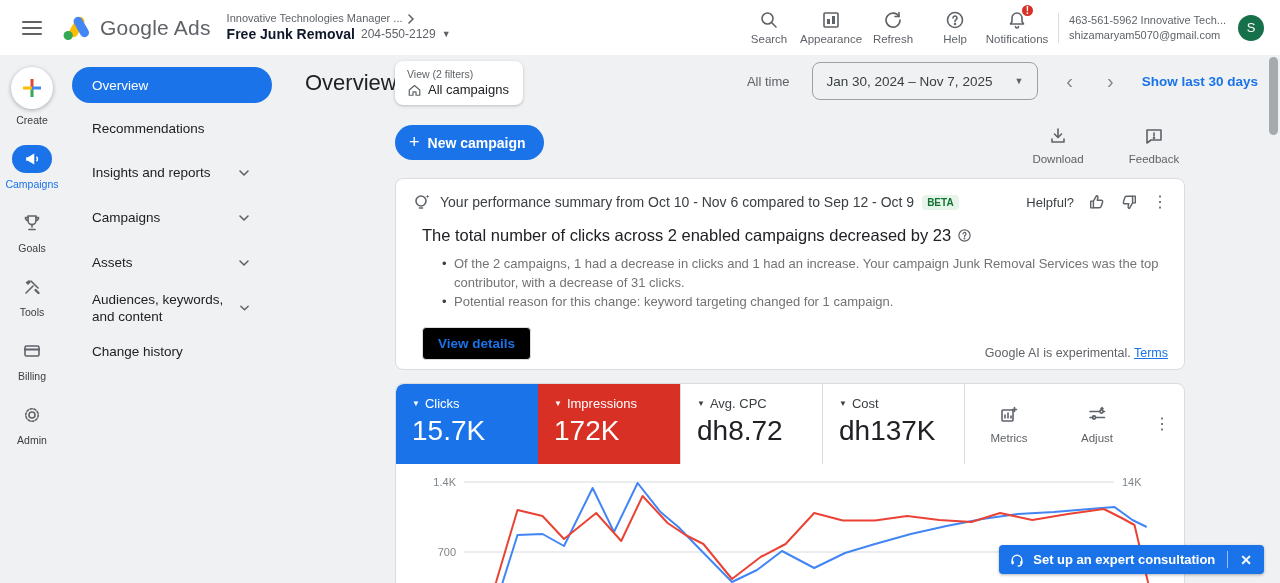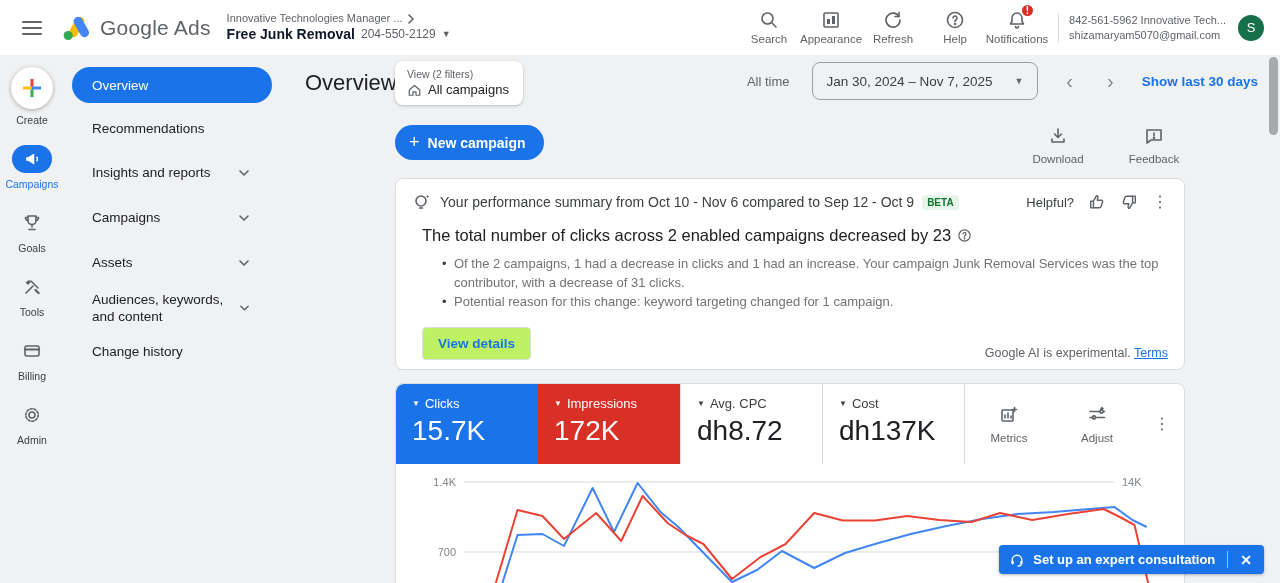--- a/index.html
+++ b/index.html
@@ -68,21 +68,21 @@
   .sum-title { font-size:14px; color:#3c4043; margin-left:8px; }
   .beta-chip { background:#e6f4ea; color:#137333; font-size:10px; font-weight:700; border-radius:4px; padding:2px 5px; margin-left:8px; }
   .sum-head-right { margin-left:auto; display:flex; align-items:center; gap:14px; }
   .helpful-lbl { font-size:13px; color:#3c4043; }
   .dots { color:#5f6368; font-size:16px; letter-spacing:0; cursor:pointer; line-height:10px; }
   .sum-headline { font-size:16.5px; color:#202124; margin:14px 0 10px 10px; display:flex; align-items:center; gap:6px; }
   .sum-bullets { margin-left:30px; font-size:13px; color:#737373; line-height:1.45; }
   .sum-bullets li { list-style:none; position:relative; padding-left:12px; }
   .sum-bullets li::before { content:"•"; position:absolute; left:0; color:#3c4043; }
   .sum-footer { display:flex; align-items:flex-end; justify-content:space-between; margin-top:15px; }
-  .view-details { height:33px; background:#bef264; border:1px solid #dadce0; border-radius:4px; color:#1a73e8; font-size:13.5px; font-weight:700; padding:0 15px; cursor:pointer; margin-left:10px; font-family:inherit; }
+  .view-details { height:33px; background:#000000; border:1px solid #dadce0; border-radius:4px; color:#1a73e8; font-size:13.5px; font-weight:700; padding:0 15px; cursor:pointer; margin-left:10px; font-family:inherit; }
   .disclaimer { font-size:12.5px; color:#5f6368; }
   .disclaimer a { color:#1a73e8; cursor:pointer; }
 
   
   .metrics-card { position:absolute; top:383px; left:395px; width:790px; height:320px; overflow:hidden; padding:0; }
   .tiles { display:flex; height:80px; }
   .tile { width:142px; padding:12px 0 0 16px; cursor:pointer; }
   .tile .t-label { font-size:13px; display:flex; align-items:center; gap:5px; }
   .tile .t-arrow { font-size:8px; }
   .tile .t-value { font-size:28px; margin-top:4px; }
@@ -168,21 +168,21 @@
       <div class="tb-action">
         <svg width="20" height="20" viewBox="0 0 20 20" class="icon">
             <path d="M10 3 a5 5 0 0 1 5 5 v3.5 l1.5 2.5 H3.5 L5 11.5 V8 a5 5 0 0 1 5-5 Z"></path>
             <path d="M8.5 16.5 a1.5 1.5 0 0 0 3 0"></path>
           </svg>
         <span class="badge">!</span>
         <span class="lbl">Notifications</span>
       </div>
       <div class="tb-divider"></div>
       <div class="profile">
-        <div>842-561-5962 Innovative Tech...</div>
+        <div>463-561-5962 Innovative Tech...</div>
         <div>shizamaryam5070@gmail.com</div>
       </div>
       <div class="avatar">S</div>
     </div>
   </div>
 
   <div class="rail">
     <div class="create-btn">
       <svg width="24" height="24" viewBox="0 0 24 24">
         <rect x="10.5" y="3" width="3" height="9" fill="#ea4335"></rect>

